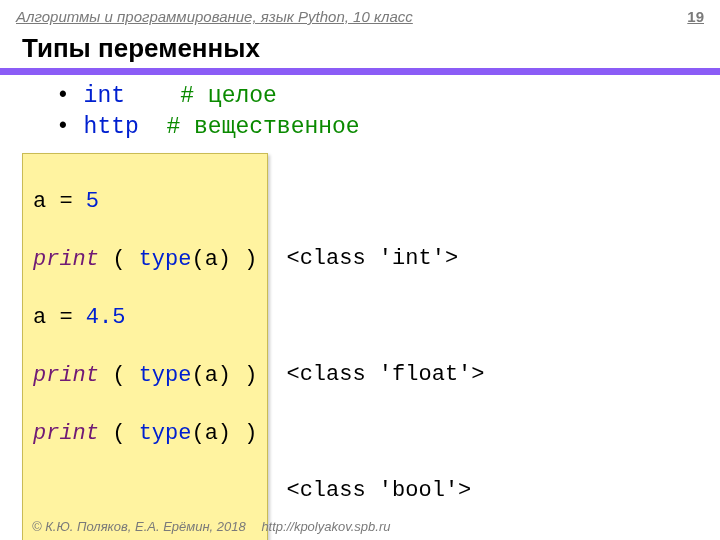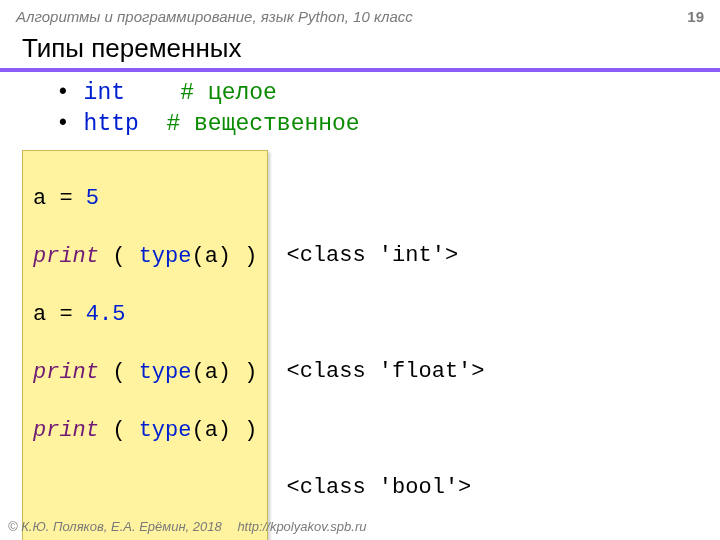--- a/index.html
+++ b/index.html
@@ -12,32 +12,33 @@
     position: relative;
     overflow: hidden;
   }
   .header {
     color: #7a7a7a;
     font-style: italic;
     font-size: 15px;
     padding: 8px 16px 4px 16px;
     display: flex;
     justify-content: space-between;
+    text-decoration: underline;
   }
   .header .page {
     font-weight: bold;
     font-style: normal;
     margin-left: 44px;
   }
   .title {
     font-size: 26px;
-    font-weight: normal;
+    font-weight: bold;
     color: #000;
     padding: 4px 16px 4px 22px;
-    border-bottom: 4px solid #8b5cf6;
+    border-bottom: 7px solid #8b5cf6;
     margin-bottom: 6px;
   }
   .bullets {
     padding: 0 16px 0 26px;
   }
   .bullet-row {
     font-family: "Courier New", monospace;
     font-size: 23px;
     line-height: 1.35;
     white-space: pre;
@@ -70,21 +71,21 @@
     white-space: pre;
     padding: 4px 0 6px 18px;
     color: #000;
   }
   .c-black { color: #000; }
   .c-blue { color: #0020d0; }
   .c-maroon { color: #701a75; font-style: italic; }
   .footer {
     position: absolute;
     bottom: 6px;
-    left: 8px;
+    left: 32px;
     font-size: 13px;
     color: #7a7a7a;
     font-style: italic;
   }
   .footer .url {
     margin-left: 12px;
   }
 </style>
 </head>
 <body>

